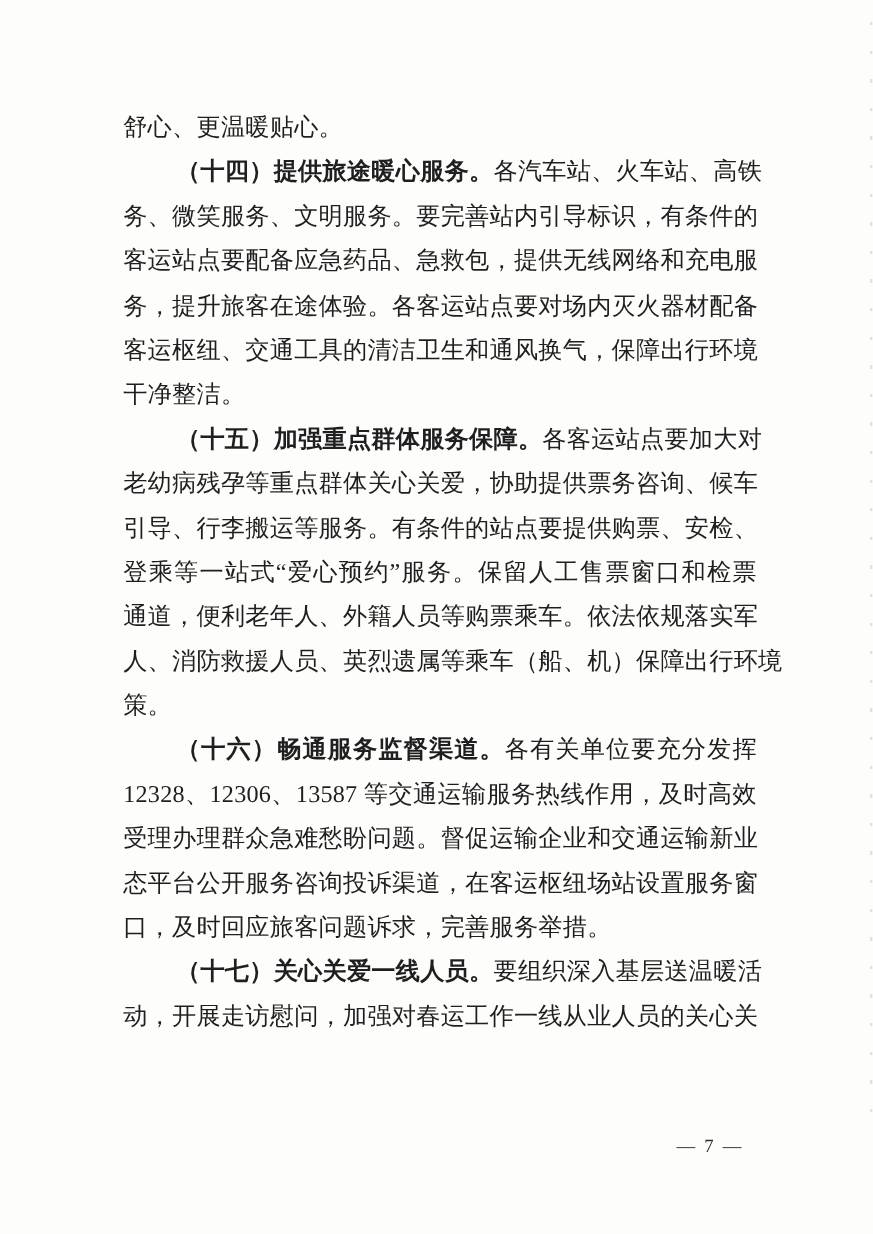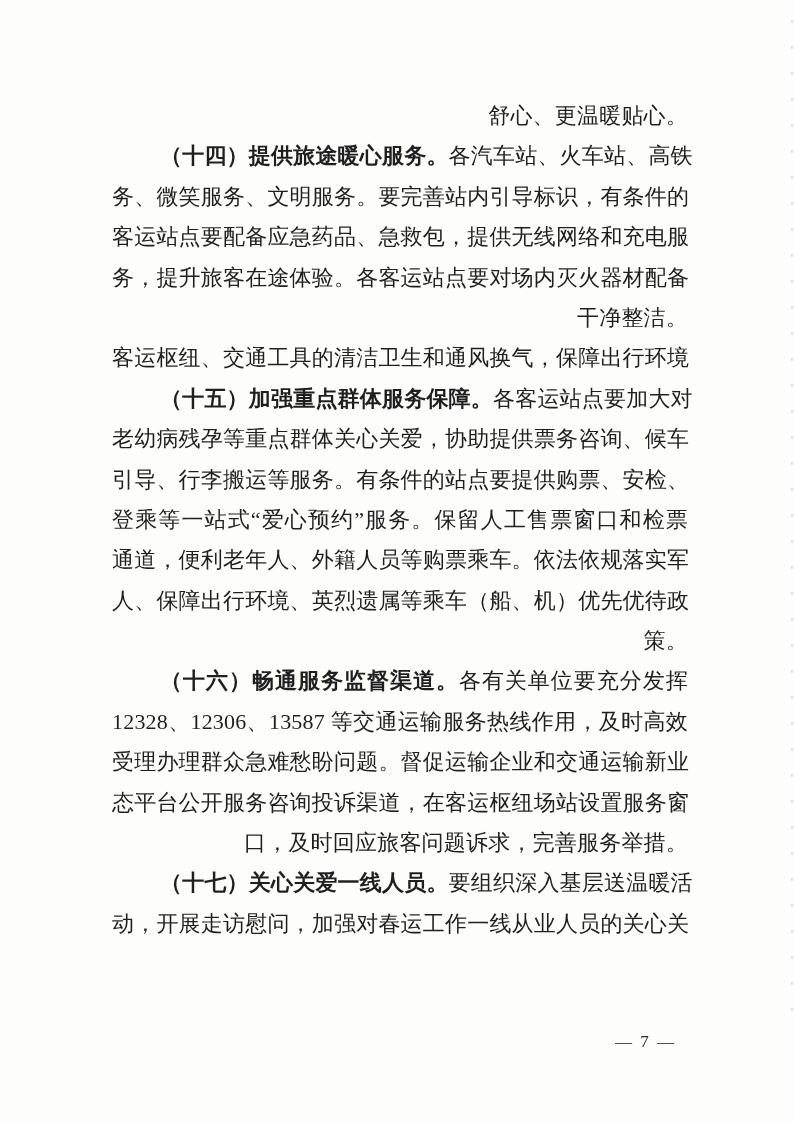--- a/index.html
+++ b/index.html
@@ -22,21 +22,21 @@
     left: 112px;
     top: 96px;
     width: 576px;
   }
   .line {
     height: 40.4px;
     line-height: 40.4px;
     font-size: 22px;
     letter-spacing: 0.2px;
     white-space: nowrap;
-    text-align: right;
+    text-align: left;
     overflow: visible;
   }
   .line.justify {
     text-align: justify;
     text-align-last: justify;
     -moz-text-align-last: justify;
   }
   .line.indent {
     text-indent: 48px;
   }
@@ -70,28 +70,28 @@
 </head>
 <body>
 
 <div class="page">
   <div class="content">
       <div class="line"><span class="seg">舒心、更温暖贴心。</span></div>
       <div class="line indent justify"><span class="seg bold">（十四）提供旅途暖心服务。</span><span class="seg">各汽车站、火车站、高铁</span></div>
       <div class="line justify"><span class="seg">务、微笑服务、文明服务。要完善站内引导标识，有条件的</span></div>
       <div class="line justify"><span class="seg">客运站点要配备应急药品、急救包，提供无线网络和充电服</span></div>
       <div class="line justify"><span class="seg">务，提升旅客在途体验。各客运站点要对场内灭火器材配备</span></div>
+      <div class="line justify"><span class="seg">客运枢纽、交通工具的清洁卫生和通风换气，保障出行环境</span></div>
       <div class="line"><span class="seg">干净整洁。</span></div>
-      <div class="line justify"><span class="seg">客运枢纽、交通工具的清洁卫生和通风换气，保障出行环境</span></div>
       <div class="line indent justify"><span class="seg bold">（十五）加强重点群体服务保障。</span><span class="seg">各客运站点要加大对</span></div>
       <div class="line justify"><span class="seg">老幼病残孕等重点群体关心关爱，协助提供票务咨询、候车</span></div>
       <div class="line justify"><span class="seg">引导、行李搬运等服务。有条件的站点要提供购票、安检、</span></div>
       <div class="line justify"><span class="seg">登乘等一站式“爱心预约”服务。保留人工售票窗口和检票</span></div>
       <div class="line justify"><span class="seg">通道，便利老年人、外籍人员等购票乘车。依法依规落实军</span></div>
-      <div class="line justify"><span class="seg">人、保障出行环境、英烈遗属等乘车（船、机）优先优待政</span></div>
+      <div class="line justify"><span class="seg">人、消防救援人员、英烈遗属等乘车（船、机）保障出行环境</span></div>
       <div class="line"><span class="seg">策。</span></div>
       <div class="line indent justify"><span class="seg bold">（十六）畅通服务监督渠道。</span><span class="seg">各有关单位要充分发挥</span></div>
       <div class="line justify"><span class="seg">12328、12306、13587 等交通运输服务热线作用，及时高效</span></div>
       <div class="line justify"><span class="seg">受理办理群众急难愁盼问题。督促运输企业和交通运输新业</span></div>
       <div class="line justify"><span class="seg">态平台公开服务咨询投诉渠道，在客运枢纽场站设置服务窗</span></div>
       <div class="line"><span class="seg">口，及时回应旅客问题诉求，完善服务举措。</span></div>
       <div class="line indent justify"><span class="seg bold">（十七）关心关爱一线人员。</span><span class="seg">要组织深入基层送温暖活</span></div>
       <div class="line justify"><span class="seg">动，开展走访慰问，加强对春运工作一线从业人员的关心关</span></div>
     </div>
   <div class="page-number">

